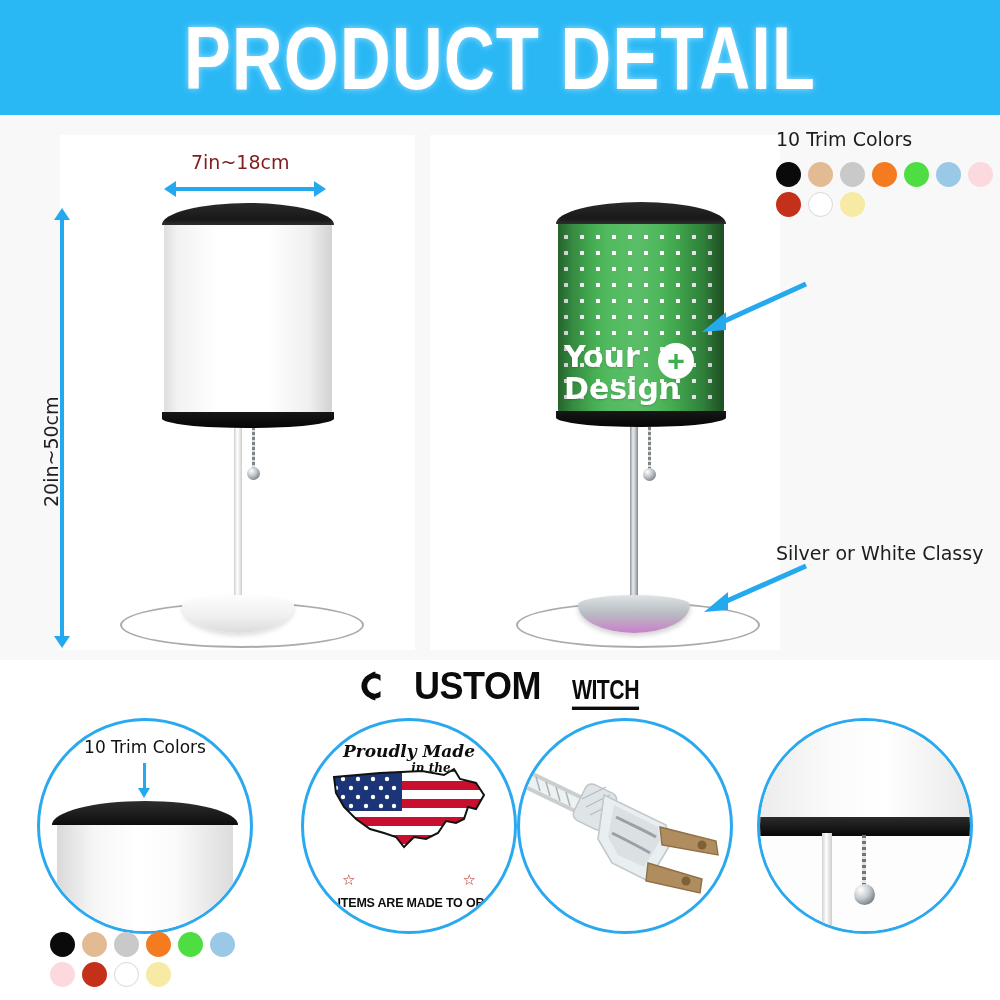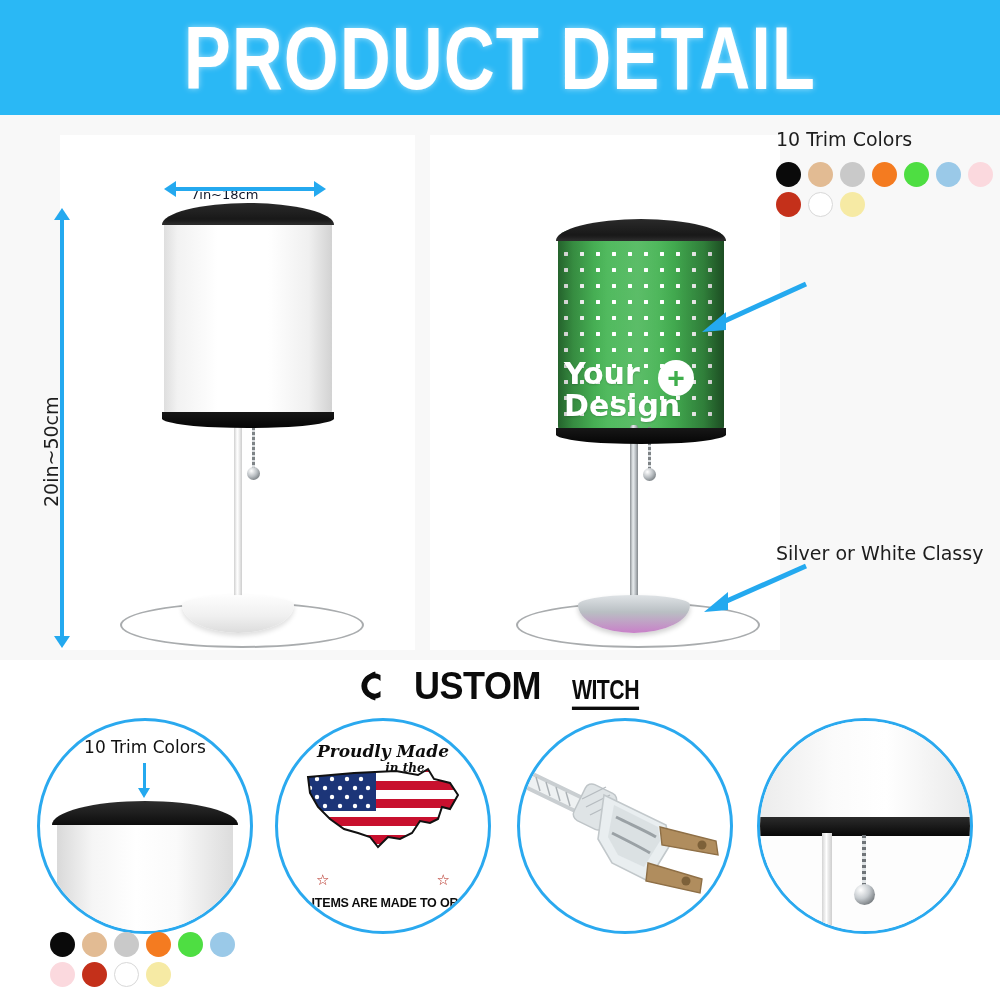--- a/index.html
+++ b/index.html
@@ -100,22 +100,22 @@
     position:absolute;width:3px;
     background:repeating-linear-gradient(#7e8386 0 3px, #d8dcdf 3px 5px);
   }
   .chain-ball{
     position:absolute;width:13px;height:13px;border-radius:50%;
     background:radial-gradient(circle at 34% 30%,#ffffff,#b9bec2 45%,#6e7478 85%);
   }
 
   
   .dim-label{
-    position:absolute;color:#0f172a;font-size:13px;font-weight:500;
-    font-family:"DejaVu Sans", sans-serif;white-space:nowrap;margin-top:36px;
+    position:absolute;color:#7f1d1d;font-size:19px;font-weight:500;
+    font-family:"DejaVu Sans", sans-serif;white-space:nowrap;
   }
   .arrow-h{position:absolute;height:4px;background:#24a9ef;}
   .arrow-h:before,.arrow-h:after{
     content:"";position:absolute;top:-6px;width:0;height:0;
     border-top:8px solid transparent;border-bottom:8px solid transparent;
   }
   .arrow-h:before{left:-11px;border-right:12px solid #24a9ef;}
   .arrow-h:after{right:-11px;border-left:12px solid #24a9ef;}
   .arrow-v{position:absolute;width:4px;background:#24a9ef;}
   .arrow-v:before,.arrow-v:after{
@@ -285,21 +285,21 @@
       <div class="chain-ball" style="left:247px;top:352px;"></div>
 
       <div class="pole pole-white" style="left:234px;top:310px;height:188px;"></div>
 
       <div class="cord-ring" style="left:120px;top:487px;width:240px;height:42px;"></div>
 
       <div class="base base-white" style="left:182px;top:480px;width:112px;height:38px;"></div>
     </div>
 
     <div class="lamp">
-      <div class="shade" style="left:556px;top:104px;width:170px;height:225px;">
+      <div class="shade" style="left:556px;top:87px;width:170px;height:225px;">
         <div class="shade-body shade-green">
           <div class="shade-green-overlay"></div>
           <div class="design-text">
             <span>Your</span><br>
             <span>Design</span>
           </div>
           <div class="plus-badge">+</div>
         </div>
         <div class="trim-top"></div>
         <div class="trim-bot"></div>
@@ -366,21 +366,21 @@
           <div class="swatch" style="background: rgb(244, 123, 32);"></div>
           <div class="swatch" style="background: rgb(78, 222, 66);"></div>
           <div class="swatch" style="background: rgb(154, 201, 232);"></div>
           <div class="swatch" style="background: rgb(251, 217, 222);"></div>
           <div class="swatch" style="background: rgb(196, 48, 26);"></div>
           <div class="swatch" style="background: rgb(255, 255, 255); border: 1px solid rgb(216, 216, 216);"></div>
           <div class="swatch" style="background: rgb(246, 234, 164);"></div>
         </div>
     </div>
 
-    <div class="feat" style="left:258px;">
+    <div class="feat" style="left:284px;">
       <div class="circle">
         <div class="usa">
           <div class="usa-top">Proudly Made</div>
           <div class="usa-top2">in the</div>
         </div>
         <svg class="usa-map" viewBox="0 0 168 92">
           <defs>
             <clipPath id="mapclip">
               <path d="M8,14 L54,10 L96,8 L118,12 L128,6 L134,16 L150,20 L158,32 L150,46
                        L142,44 L138,56 L130,60 L120,58 L112,70 L100,76 L88,74 L78,84

